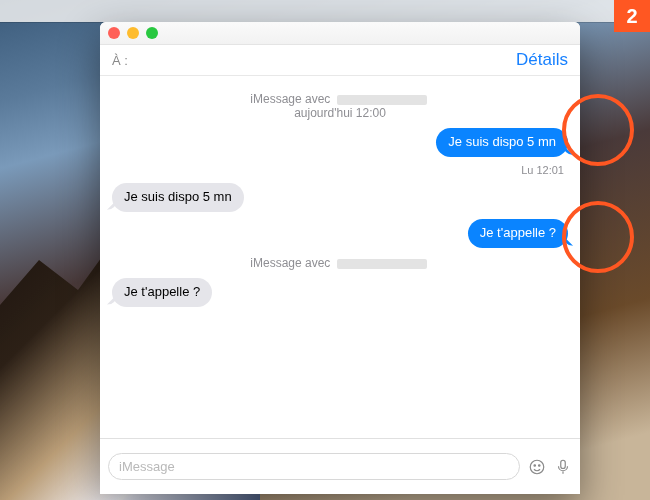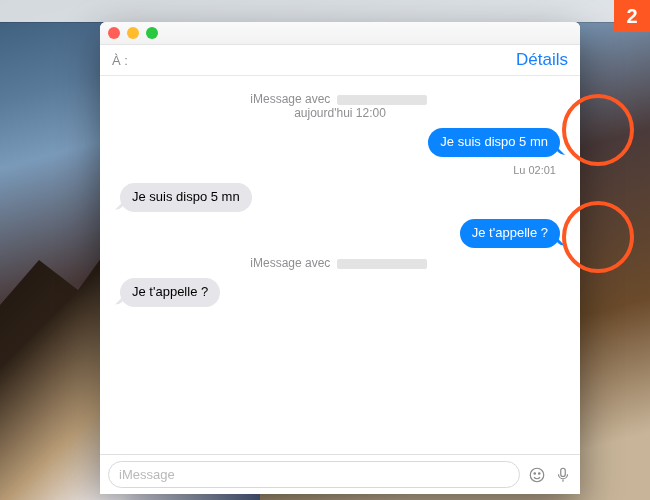--- a/index.html
+++ b/index.html
@@ -6,32 +6,32 @@
 .desktop{position:relative;width:650px;height:500px;background:linear-gradient(165deg,#3a5a7a 0%,#5a7a9a 15%,#7a9aba 25%,#4a3a3a 45%,#6a4a2a 70%,#c8b599 90%);}
 .desktop::before{content:"";position:absolute;top:0;left:0;right:0;height:22px;background:rgba(240,240,240,.85);box-shadow:0 1px 0 rgba(0,0,0,.15)}
 .mtn{position:absolute;left:0;bottom:0;width:260px;height:300px;background:linear-gradient(135deg,#2a2420 0%,#3a3028 30%,#b09878 55%,#e8e8f0 75%,#5a6a8a 100%);clip-path:polygon(0 100%,0 35%,15% 20%,30% 30%,45% 12%,60% 28%,75% 5%,90% 25%,100% 40%,100% 100%);filter:contrast(1.2)}
 .badge{position:absolute;top:0;right:0;width:36px;height:32px;background:#ff5722;color:#fff;font:700 20px/32px sans-serif;text-align:center}
 .win{position:absolute;top:22px;left:100px;width:480px;height:472px;background:#fff;border-radius:6px 6px 0 0;box-shadow:0 15px 40px rgba(0,0,0,.45);display:flex;flex-direction:column}
 .titlebar{height:22px;display:flex;align-items:center;padding:0 8px;gap:7px;border-bottom:1px solid #e4e4e4;background:linear-gradient(#fafafa,#f2f2f2);border-radius:6px 6px 0 0}
 .dot{width:12px;height:12px;border-radius:50%}
 .hdr{height:30px;display:flex;align-items:center;padding:0 12px;border-bottom:1px solid #e8e8e8;font-size:13px;color:#333}
 .hdr .lab{color:#888;margin-right:4px}
 .details{margin-left:auto;color:#1780ff;font-size:17px}
-.conv{flex:1;overflow:hidden;padding:8px 20px;font-size:13px}
+.conv{flex:1;overflow:hidden;padding:8px 12px;font-size:13px}
 .sep{text-align:center;color:#8e8e93;font-size:12px;margin:8px 0}
 .sep .blur{display:inline-block;width:90px;height:10px;background:#e3e3e3;border-radius:2px;vertical-align:middle;margin:0 3px}
 .row{display:flex;margin:7px 0}
 .row.sent{justify-content:flex-end}
 .bub{max-width:70%;padding:6px 12px;border-radius:16px;position:relative;line-height:1.3}
 .bub.blue{background:#0a84ff;color:#fff}
 .bub.blue::after{content:"";position:absolute;right:-5px;bottom:2px;width:10px;height:10px;background:#0a84ff;border-bottom-left-radius:10px;clip-path:polygon(0 0,100% 100%,0 100%)}
 .bub.grey{background:#e5e5ea;color:#000}
 .bub.grey::after{content:"";position:absolute;left:-5px;bottom:2px;width:10px;height:10px;background:#e5e5ea;border-bottom-right-radius:10px;clip-path:polygon(100% 0,100% 100%,0 100%)}
 .stat{text-align:right;color:#8e8e93;font-size:11px;margin:2px 4px 6px 0}
-.inputbar{display:flex;align-items:center;border-top:1px solid #e0e0e0;padding:6px 8px;gap:8px}
+.inputbar{display:flex;align-items:center;border-top:1px solid #e0e0e0;padding:14px 8px;gap:8px}
 .msgfield{flex:1;border:1px solid #d8d8d8;border-radius:14px;padding:5px 10px;font-size:13px;color:#b9b9b9;background:#fff}
 .ibtn{width:18px;height:18px;display:flex;align-items:center;justify-content:center;color:#8a8a8a}
 .ring{position:absolute;border:4px solid #ff5722;border-radius:50%;pointer-events:none}
 .r1{top:130px;left:598px;width:64px;height:64px;transform:translate(-50%,-50%)}
 .r2{top:237px;left:598px;width:64px;height:64px;transform:translate(-50%,-50%)}
 </style>
 </head>
 <body>
 
 <div class="desktop">
@@ -46,21 +46,21 @@
     </div>
     <div class="hdr">
       <span class="lab">À :</span>
       <span class="details">Détails</span>
     </div>
     <div class="conv" id="conv">
         <div class="sep">iMessage avec <span class="blur"></span><br>aujourd'hui 12:00</div>
         <div class="row sent">
           <div class="bub blue">Je suis dispo 5 mn</div>
         </div>
-        <div class="stat">Lu 02:01</div>
+        <div class="stat">Lu 12:01</div>
         <div class="row ">
           <div class="bub grey">Je suis dispo 5 mn</div>
         </div>
         <div class="row sent">
           <div class="bub blue">Je t'appelle ?</div>
         </div>
         <div class="sep">iMessage avec <span class="blur"></span></div>
         <div class="row ">
           <div class="bub grey">Je t'appelle ?</div>
         </div>

